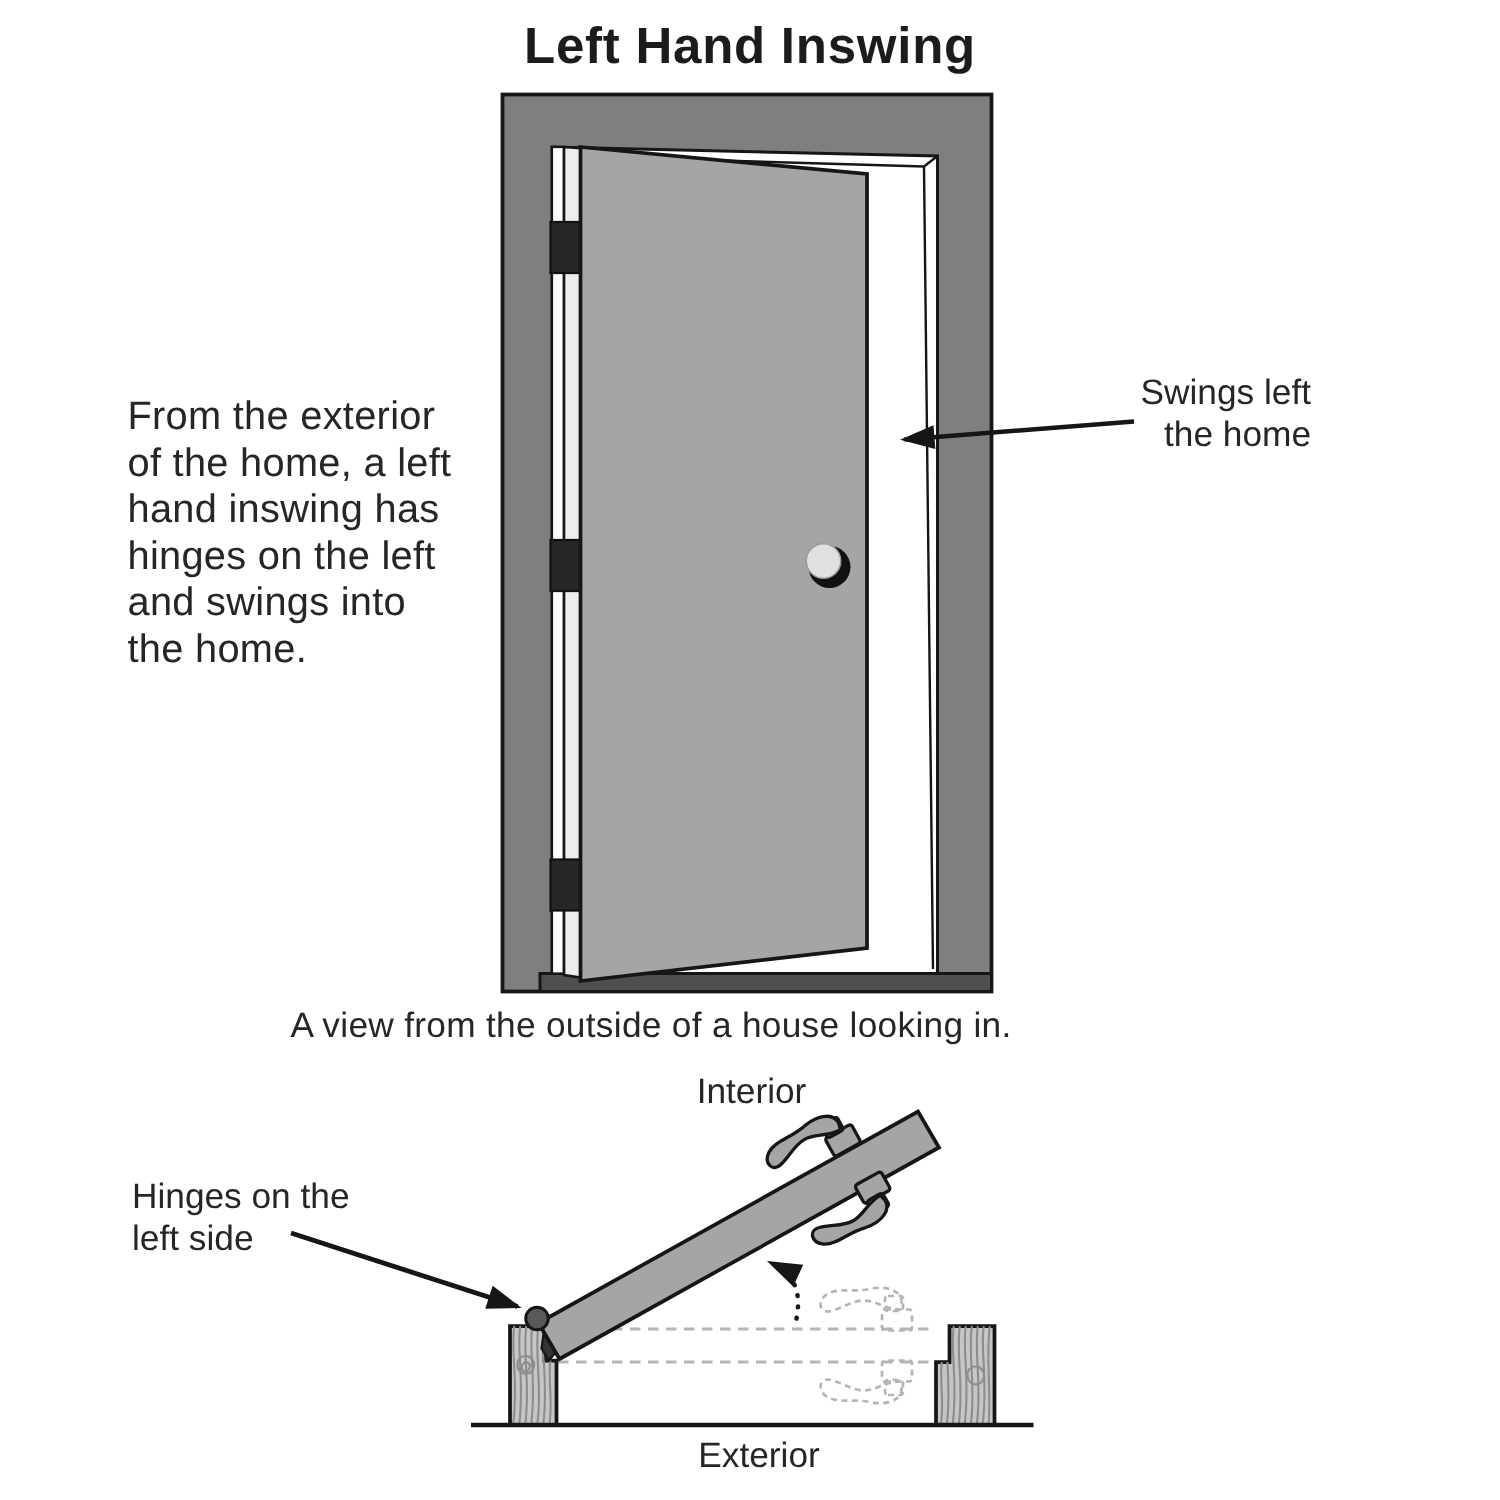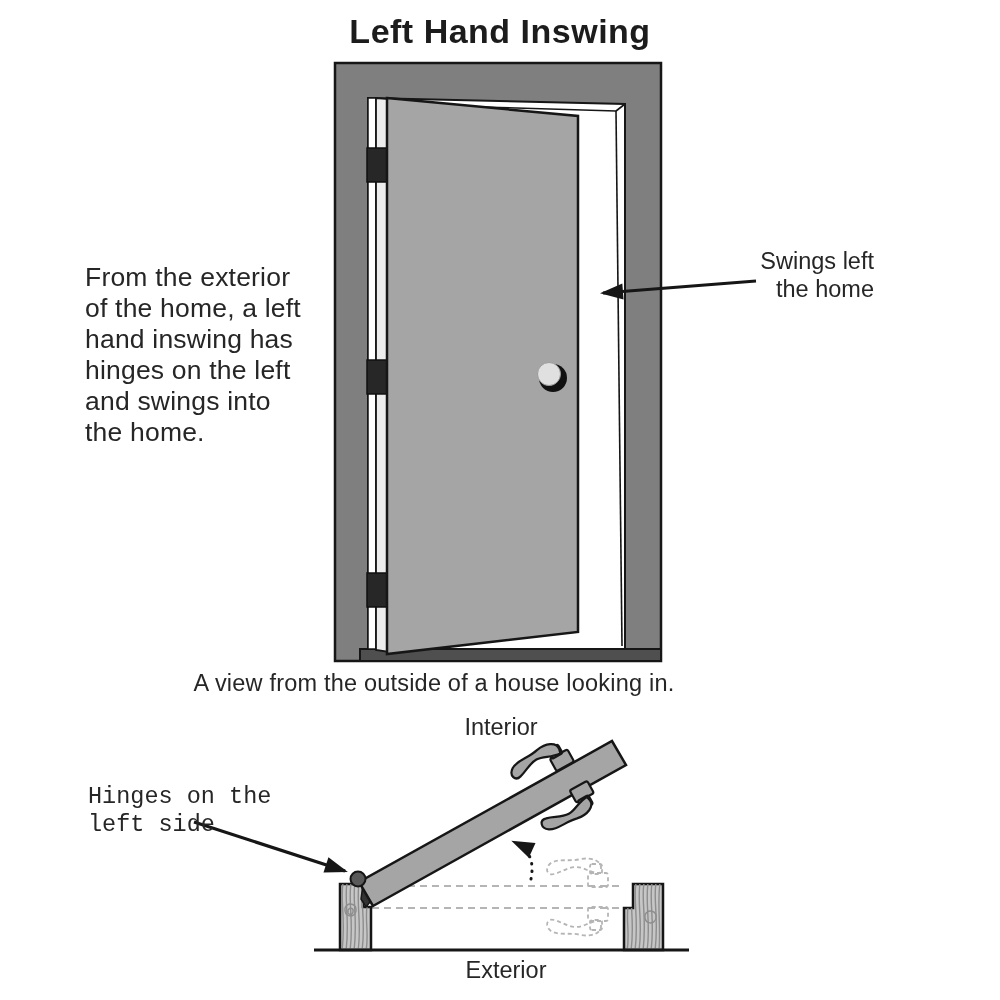--- a/index.html
+++ b/index.html
@@ -10,21 +10,21 @@
   #page-title{top:12px;left:0;width:1000px;text-align:center;
               font-size:34px;font-weight:700;letter-spacing:.5px;color:#1c1c1c;}
   #description-text{top:262px;left:57px;font-size:26.5px;line-height:31px;
                     font-weight:400;color:#262626;letter-spacing:.2px;margin-left:28px;}
   #swing-label{top:248px;right:126px;text-align:right;font-size:23.5px;
                line-height:27.5px;color:#262626;}
   #caption-text{top:670px;left:0;width:868px;text-align:center;
                 font-size:23.5px;color:#262626;letter-spacing:.2px;}
   #interior-label{top:714px;left:0;width:1002px;text-align:center;font-size:23.5px;color:#262626;}
   #exterior-label{top:957px;left:6px;width:1000px;text-align:center;font-size:23.5px;color:#262626;}
-  #hinge-label{top:783px;left:88px;font-size:23.5px;line-height:28px;color:#262626;font-family:Liberation Mono, monospace;}
+  #hinge-label{top:783px;left:88px;font-size:23.5px;line-height:28px;color:#262626;}
   svg{position:absolute;top:0;left:0;}
   .ink-line{stroke:#161616;fill:none;}
   .wood-grain{stroke:#8d8d8d;stroke-width:1.4;fill:none;}
 </style>
 </head>
 <body>
 
 <svg width="1000" height="1000" viewBox="0 0 1000 1000">
   <defs>
     <marker id="arrow" markerUnits="userSpaceOnUse" markerWidth="26" markerHeight="20" refX="21" refY="9" orient="auto">

